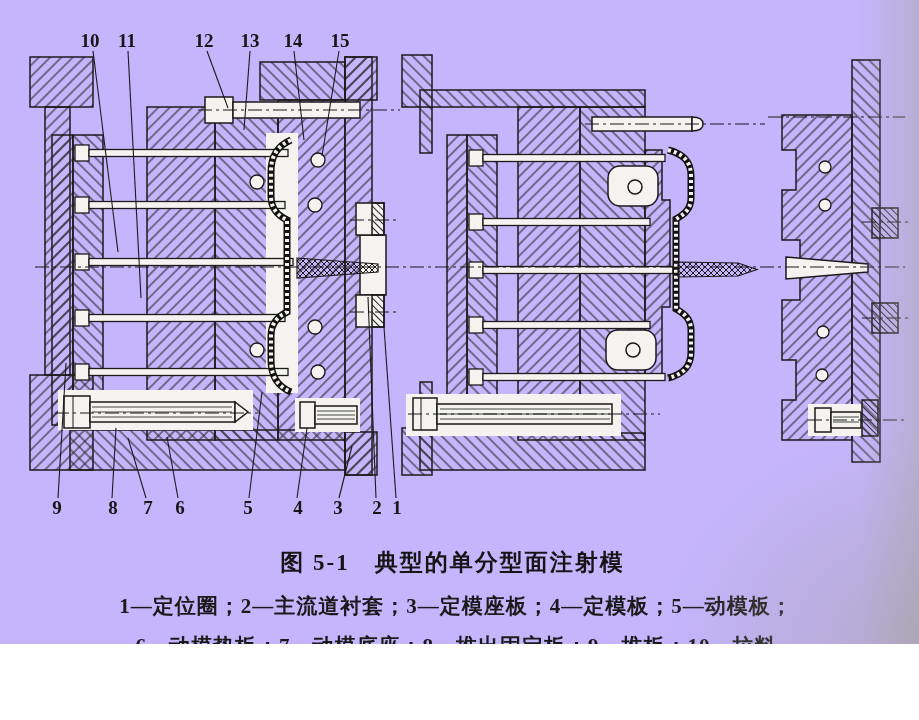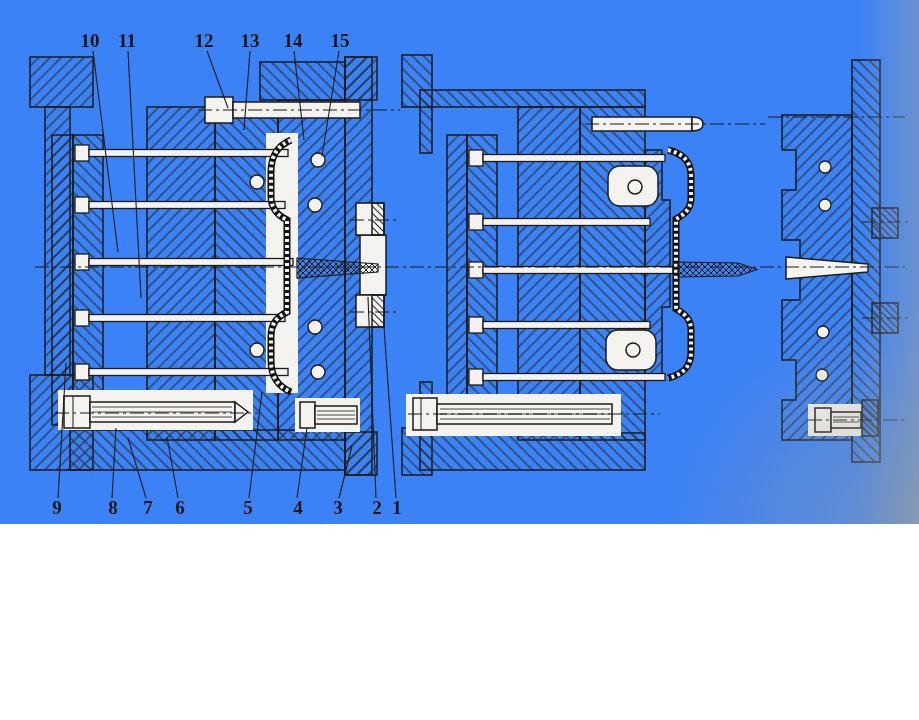--- a/index.html
+++ b/index.html
@@ -1,18 +1,18 @@
 <!DOCTYPE html>
 <html><head>
 <meta charset="utf-8">
 <style>
   html,body{margin:0;padding:0;}
   .page{
-    position:relative;width:919px;height:524px;overflow:hidden;
-    background:#3b82f6;
+    position:relative;width:919px;height:644px;overflow:hidden;
+    background:#c4b5fd;
     font-family:"Liberation Serif","DejaVu Serif",serif;
   }
   .shade-right{
     position:absolute;top:0;right:0;width:60px;height:720px;
     background:linear-gradient(to right, rgba(180,178,172,0), rgba(168,166,160,.45));
     pointer-events:none;
   }
   .shade-corner{
     position:absolute;right:0;bottom:0;width:260px;height:220px;
     background:radial-gradient(ellipse at 100% 100%, rgba(160,158,152,.5), rgba(160,158,152,0) 70%);
@@ -260,20 +260,21 @@
       <text class="callout" x="148" y="514">7</text>
       <text class="callout" x="180" y="514">6</text>
       <text class="callout" x="248" y="514">5</text>
       <text class="callout" x="298" y="514">4</text>
       <text class="callout" x="338" y="514">3</text>
       <text class="callout" x="377" y="514">2</text>
       <text class="callout" x="397" y="514">1</text>
     </g>
   </svg>
 
+  <div class="fig-title">图 5-1　典型的单分型面注射模</div>
 
   <div class="fig-caption">
     <div>1—定位圈；2—主流道衬套；3—定模座板；4—定模板；5—动模板；</div>
     <div>6—动模垫板；7—动模底座；8—推出固定板；9—推板；10—拉料</div>
     <div>杆；11—推杆；12—导柱；13—型芯；14—凹模；15—冷却水通道</div>
   </div>
 
   <div class="shade-right"></div>
   <div class="shade-corner"></div>
 </div>

